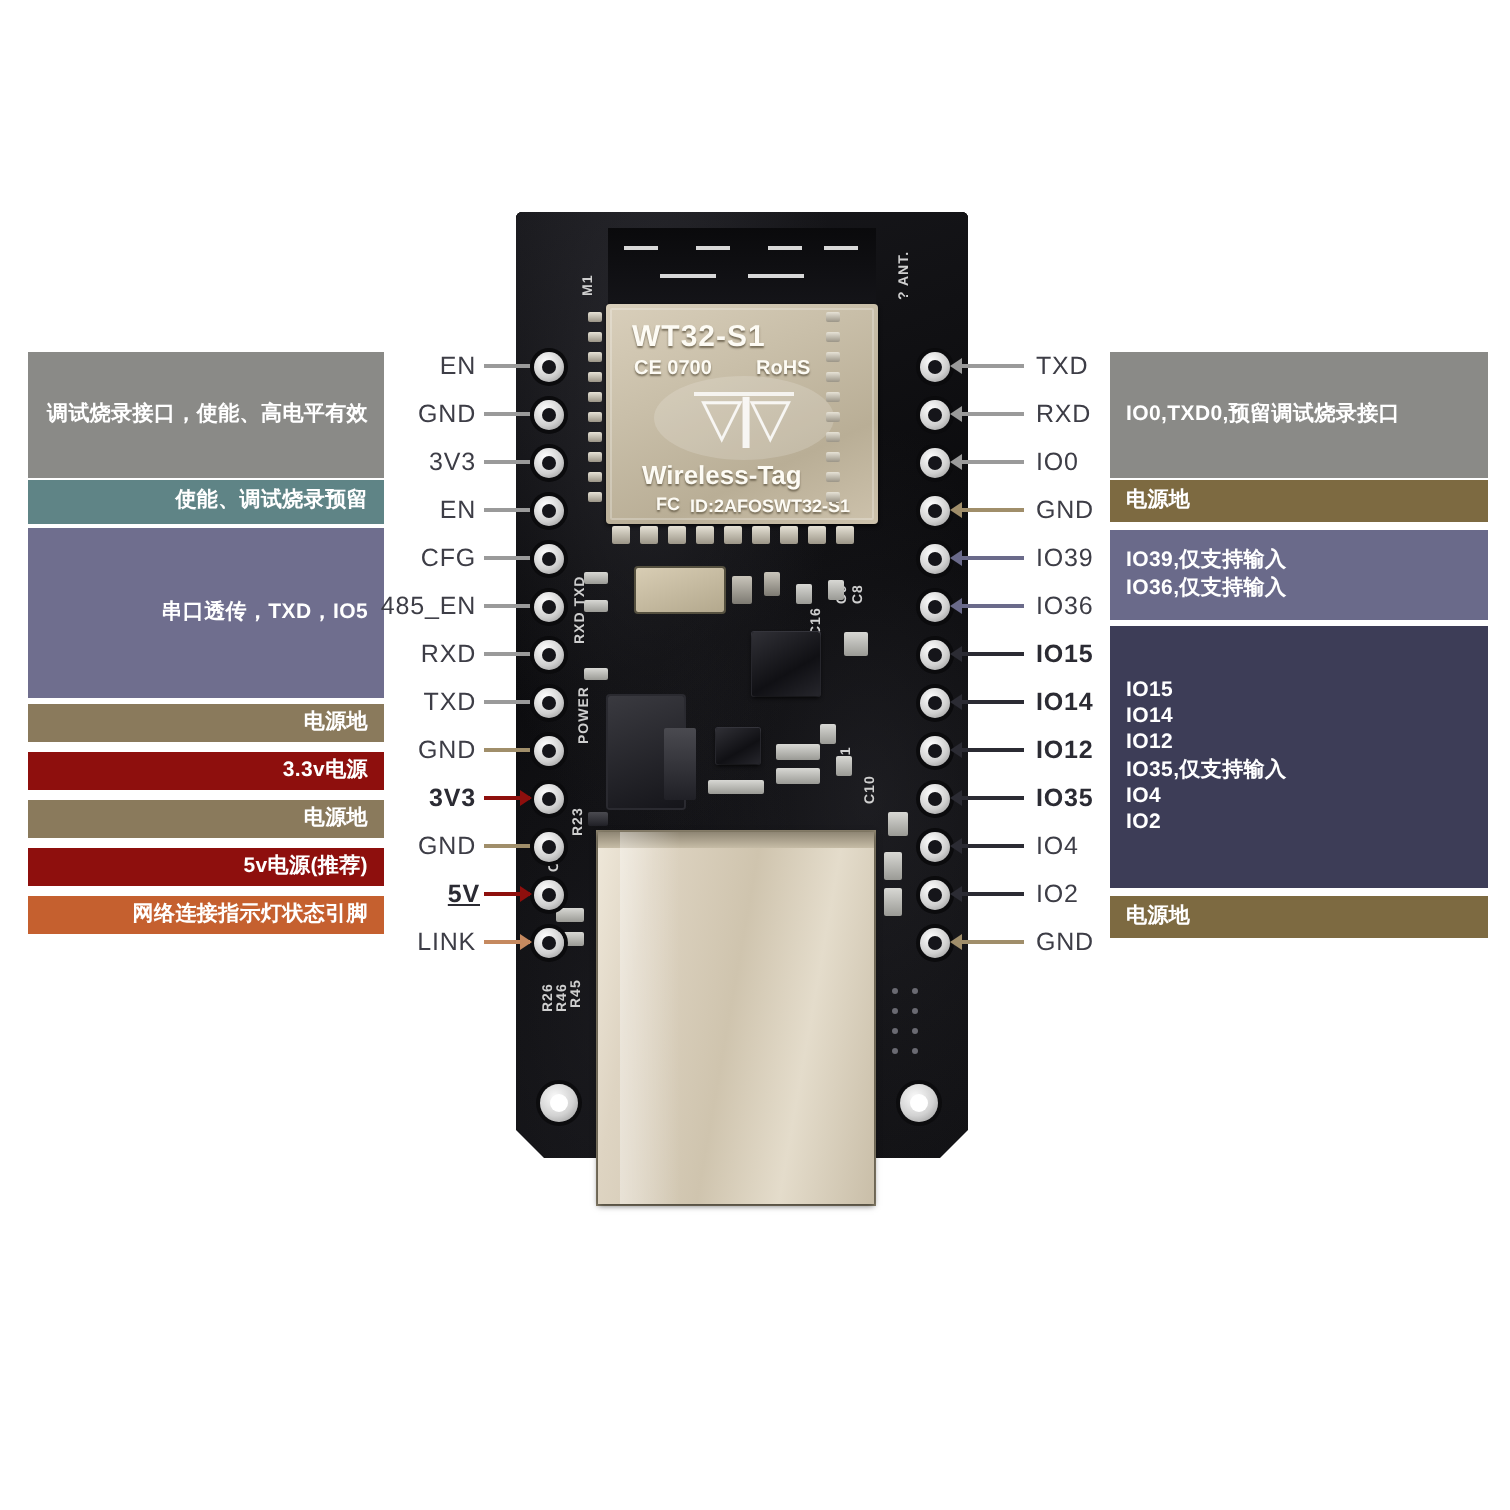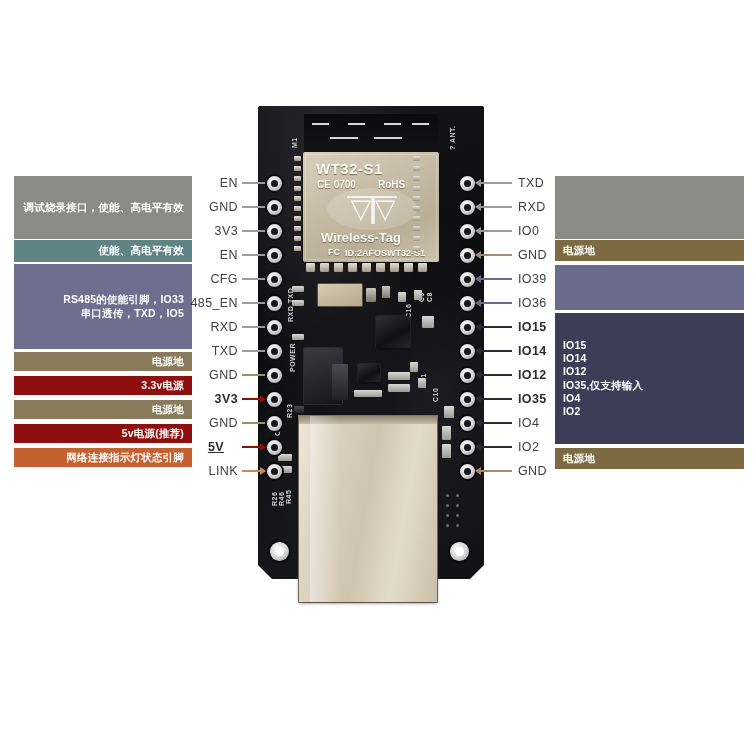--- a/index.html
+++ b/index.html
@@ -239,47 +239,49 @@
 
     <div class="notchL"></div>
     <div class="notchR"></div>
   </div>
 
   <div id="boxLayer">
       <div class="annbox left" style="background: rgb(138, 138, 135); top: 176px; height: 63px; left: 14px; width: 178px;">
         <div class="line">调试烧录接口，使能、高电平有效</div>
       </div>
       <div class="annbox left" style="background: rgb(95, 132, 134); top: 240px; height: 22px; left: 14px; width: 178px;">
-        <div class="line">使能、高电平有效</div>
+        <div class="line">使能、调试烧录预留</div>
       </div>
       <div class="annbox left" style="background: rgb(111, 110, 142); top: 264px; height: 85px; left: 14px; width: 178px;">
-        <div class="line">RS485的使能引脚，IO33</div>
         <div class="line">串口透传，TXD，IO5</div>
       </div>
       <div class="annbox left" style="background: rgb(138, 122, 92); top: 352px; height: 19px; left: 14px; width: 178px;">
         <div class="line">电源地</div>
       </div>
       <div class="annbox left" style="background: rgb(142, 15, 13); top: 376px; height: 19px; left: 14px; width: 178px;">
         <div class="line">3.3v电源</div>
       </div>
       <div class="annbox left" style="background: rgb(138, 122, 92); top: 400px; height: 19px; left: 14px; width: 178px;">
         <div class="line">电源地</div>
       </div>
       <div class="annbox left" style="background: rgb(142, 15, 13); top: 424px; height: 19px; left: 14px; width: 178px;">
         <div class="line">5v电源(推荐)</div>
       </div>
       <div class="annbox left" style="background: rgb(197, 96, 47); top: 448px; height: 19px; left: 14px; width: 178px;">
         <div class="line">网络连接指示灯状态引脚</div>
       </div>
       <div class="annbox right" style="background: rgb(138, 138, 135); top: 176px; height: 63px; left: 555px; width: 189px;">
+        <div class="line">IO0,TXD0,预留调试烧录接口</div>
       </div>
       <div class="annbox right" style="background: rgb(125, 106, 65); top: 240px; height: 21px; left: 555px; width: 189px;">
         <div class="line">电源地</div>
       </div>
       <div class="annbox right" style="background: rgb(106, 106, 138); top: 265px; height: 45px; left: 555px; width: 189px;">
+        <div class="line">IO39,仅支持输入</div>
+        <div class="line">IO36,仅支持输入</div>
       </div>
       <div class="annbox right" style="background: rgb(61, 61, 87); top: 313px; height: 131px; left: 555px; width: 189px;">
         <div class="line">IO15</div>
         <div class="line">IO14</div>
         <div class="line">IO12</div>
         <div class="line">IO35,仅支持输入</div>
         <div class="line">IO4</div>
         <div class="line">IO2</div>
       </div>
       <div class="annbox right" style="background: rgb(125, 106, 65); top: 448px; height: 21px; left: 555px; width: 189px;">
@@ -428,21 +430,21 @@
       <div class="pinlabel left" style="top: 200px; left: 150px; width: 88px;">GND</div>
       <div class="pinlabel left" style="top: 224px; left: 150px; width: 88px;">3V3</div>
       <div class="pinlabel left" style="top: 248px; left: 150px; width: 88px;">EN</div>
       <div class="pinlabel left" style="top: 272px; left: 150px; width: 88px;">CFG</div>
       <div class="pinlabel left" style="top: 296px; left: 150px; width: 88px;">485_EN</div>
       <div class="pinlabel left" style="top: 320px; left: 150px; width: 88px;">RXD</div>
       <div class="pinlabel left" style="top: 344px; left: 150px; width: 88px;">TXD</div>
       <div class="pinlabel left" style="top: 368px; left: 150px; width: 88px;">GND</div>
       <div class="pinlabel left bold" style="top: 392px; left: 150px; width: 88px;">3V3</div>
       <div class="pinlabel left" style="top: 416px; left: 150px; width: 88px;">GND</div>
-      <div class="pinlabel left bold" style="top: 440px; left: 136px; width: 88px; text-decoration: underline;">5V</div>
+      <div class="pinlabel left bold" style="top: 440px; left: 152px; width: 88px; text-decoration: underline;">5V</div>
       <div class="pinlabel left" style="top: 464px; left: 150px; width: 88px;">LINK</div>
       <div class="pinlabel right" style="top: 176px; left: 518px; width: 40px;">TXD</div>
       <div class="pinlabel right" style="top: 200px; left: 518px; width: 40px;">RXD</div>
       <div class="pinlabel right" style="top: 224px; left: 518px; width: 40px;">IO0</div>
       <div class="pinlabel right" style="top: 248px; left: 518px; width: 40px;">GND</div>
       <div class="pinlabel right" style="top: 272px; left: 518px; width: 40px;">IO39</div>
       <div class="pinlabel right" style="top: 296px; left: 518px; width: 40px;">IO36</div>
       <div class="pinlabel right bold" style="top: 320px; left: 518px; width: 40px;">IO15</div>
       <div class="pinlabel right bold" style="top: 344px; left: 518px; width: 40px;">IO14</div>
       <div class="pinlabel right bold" style="top: 368px; left: 518px; width: 40px;">IO12</div>

